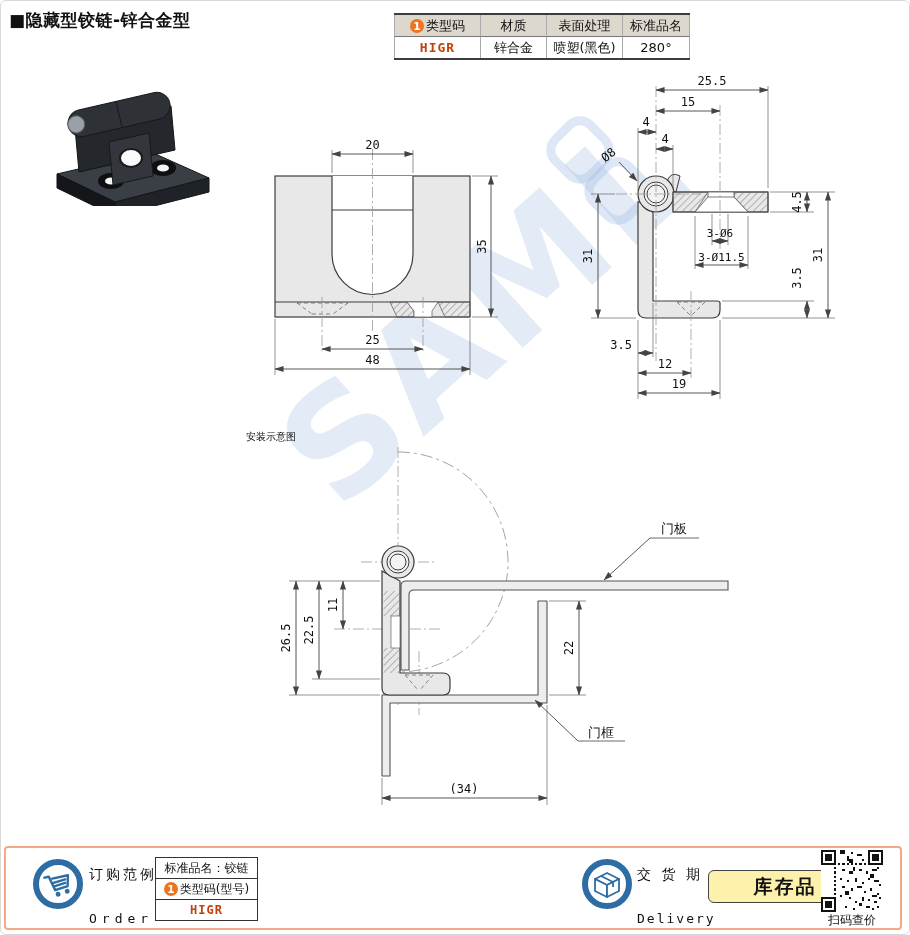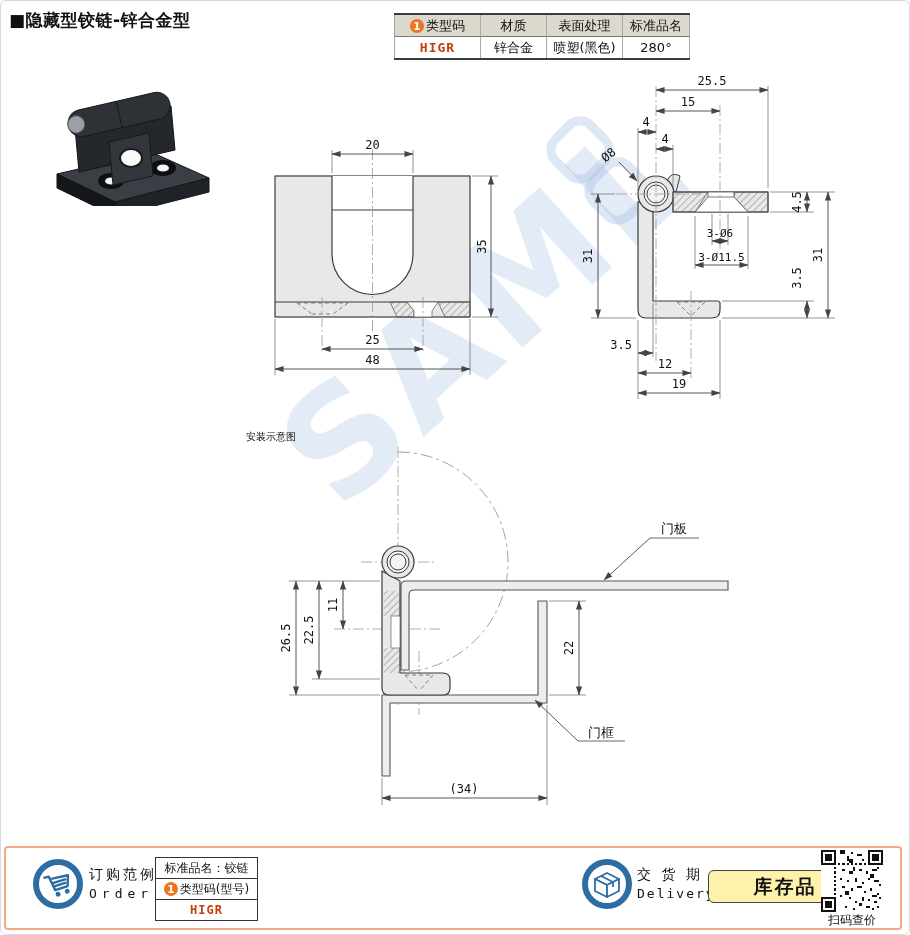--- a/index.html
+++ b/index.html
@@ -27,21 +27,21 @@
 
   
   svg text.dim{font-family:"DejaVu Sans Mono",monospace;font-size:12px;fill:#111;}
   svg text.dim-sm{font-family:"DejaVu Sans Mono",monospace;font-size:11px;fill:#111;}
   svg text.cjk{font-family:"DejaVu Sans","Liberation Sans",sans-serif;font-size:13px;fill:#111;}
 
   
   .footer-bar{left:3px;top:845px;width:898px;height:84px;border:2px solid #f3a988;border-radius:4px;box-sizing:border-box;background:#fff;}
   .icon-ring{width:50px;height:50px;border-radius:50%;background:#fff;border:6px solid #2d6da3;box-sizing:border-box;display:flex;align-items:center;justify-content:center;}
   .order-zh{font-size:14px;letter-spacing:3px;line-height:20px;}
-  .order-en{font-size:13px;letter-spacing:5px;line-height:20px;font-family:"DejaVu Sans Mono",monospace;}
+  .order-en{font-size:13px;letter-spacing:5px;line-height:20px;font-family:"DejaVu Sans Mono",monospace;margin-top:25px;}
   .order-box{width:101px;border:1.5px solid #333;background:#fff;}
   .order-box .row{height:20px;display:flex;align-items:center;justify-content:center;font-size:12px;border-bottom:1px solid #333;white-space:nowrap;}
   .order-box .row:last-child{border-bottom:none;}
   .stock-badge{width:88px;height:31px;background:#fdf1ab;border:1.5px solid #444;border-radius:6px;
     display:flex;align-items:center;justify-content:center;font-size:19px;font-weight:bold;letter-spacing:2px;padding-left:32px;}
   .qr-caption{font-size:12px;text-align:center;width:64px;}
 </style>
 </head>
 <body>
 

